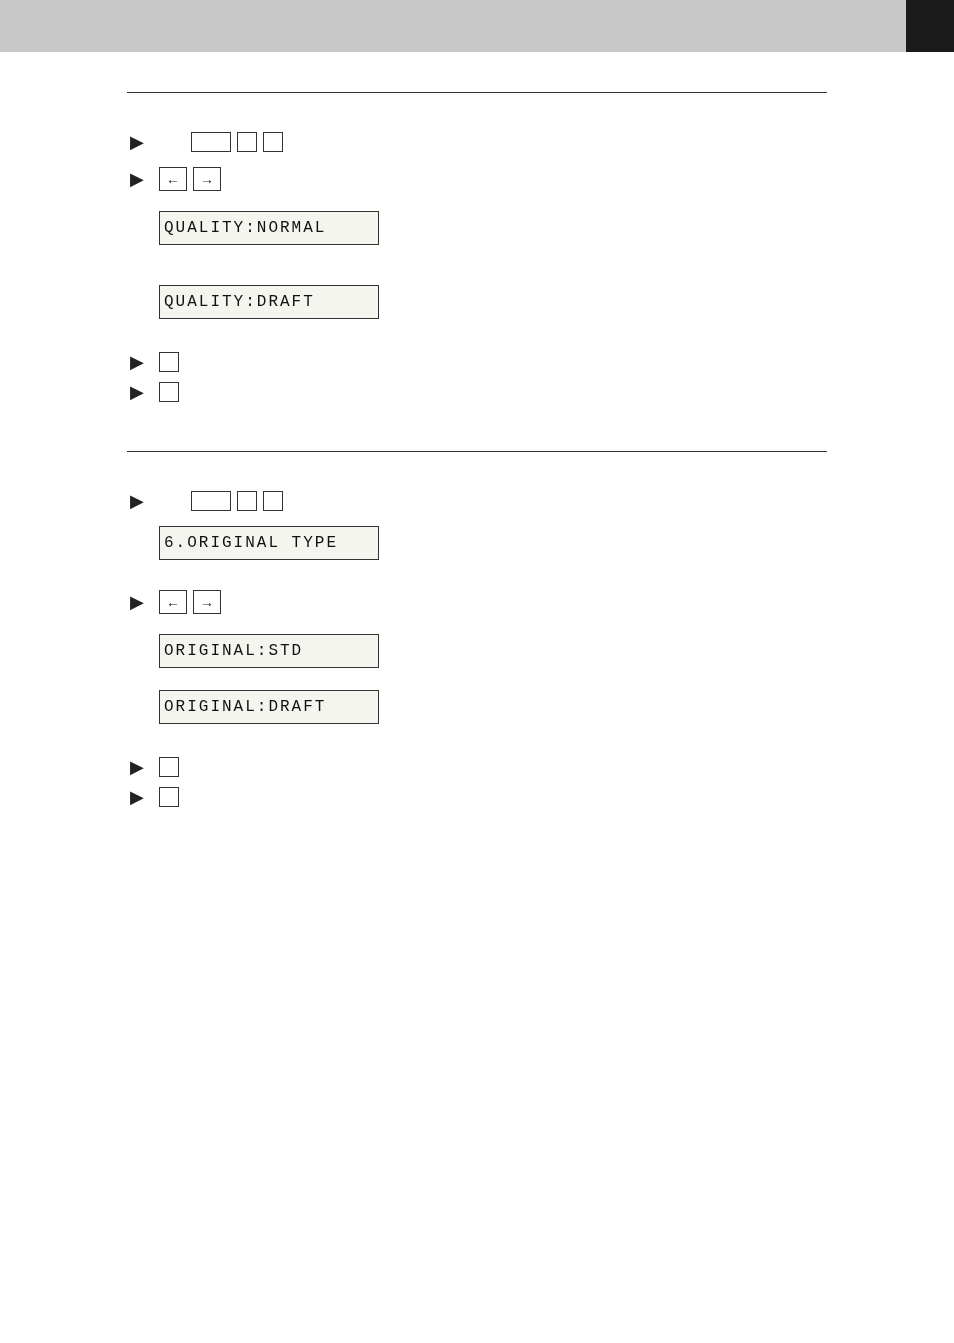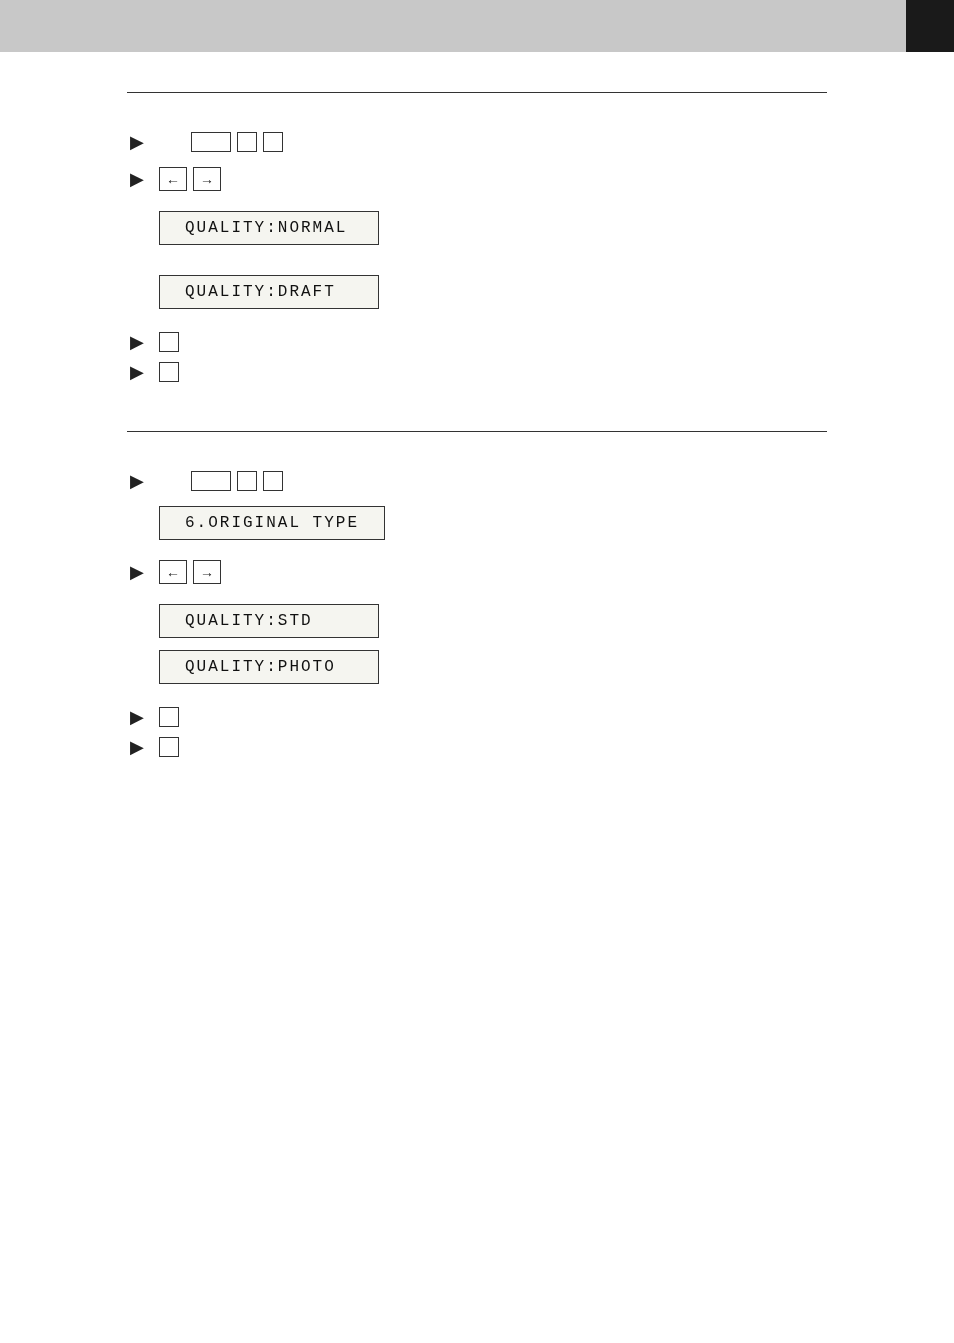--- a/index.html
+++ b/index.html
@@ -58,29 +58,29 @@
       font-size: 18px;
       color: #222;
       margin-right: 12px;
       width: 20px;
       text-align: center;
     }
 
     
     .lcd-box {
       border: 1.5px solid #333;
-      padding: 7px 25px;
+      padding: 7px 4px;
       font-family: 'Courier New', Courier, monospace;
       font-size: 16px;
       letter-spacing: 2px;
       color: #111;
       background: #f5f5f0;
       display: inline-block;
       min-width: 220px;
-      margin: 6px 0 6px 32px;
+      margin: 6px 0 16px 32px;
     }
 
     
     .small-square {
       width: 20px;
       height: 20px;
       border: 1.5px solid #333;
       display: inline-block;
       background: #fff;
       margin-right: 6px;
@@ -190,23 +190,23 @@
   
   <div class="row" style="margin-top: 8px;">
     <span class="arrow-pointer">▶</span>
     <div class="nav-arrows">
       <div class="nav-arrow-box">←</div>
       <div class="nav-arrow-box">→</div>
     </div>
   </div>
 
   
-  <div class="lcd-box">QUALITY:STD</div>
+  <div class="lcd-box">ORIGINAL:STD</div>
   <br>
-  <div class="lcd-box">QUALITY:PHOTO</div>
+  <div class="lcd-box">ORIGINAL:DRAFT</div>
 
   
   <div class="row" style="margin-top: 16px;">
     <span class="arrow-pointer">▶</span>
     <div class="small-square"></div>
   </div>
   <div class="row">
     <span class="arrow-pointer">▶</span>
     <div class="small-square"></div>
   </div>

